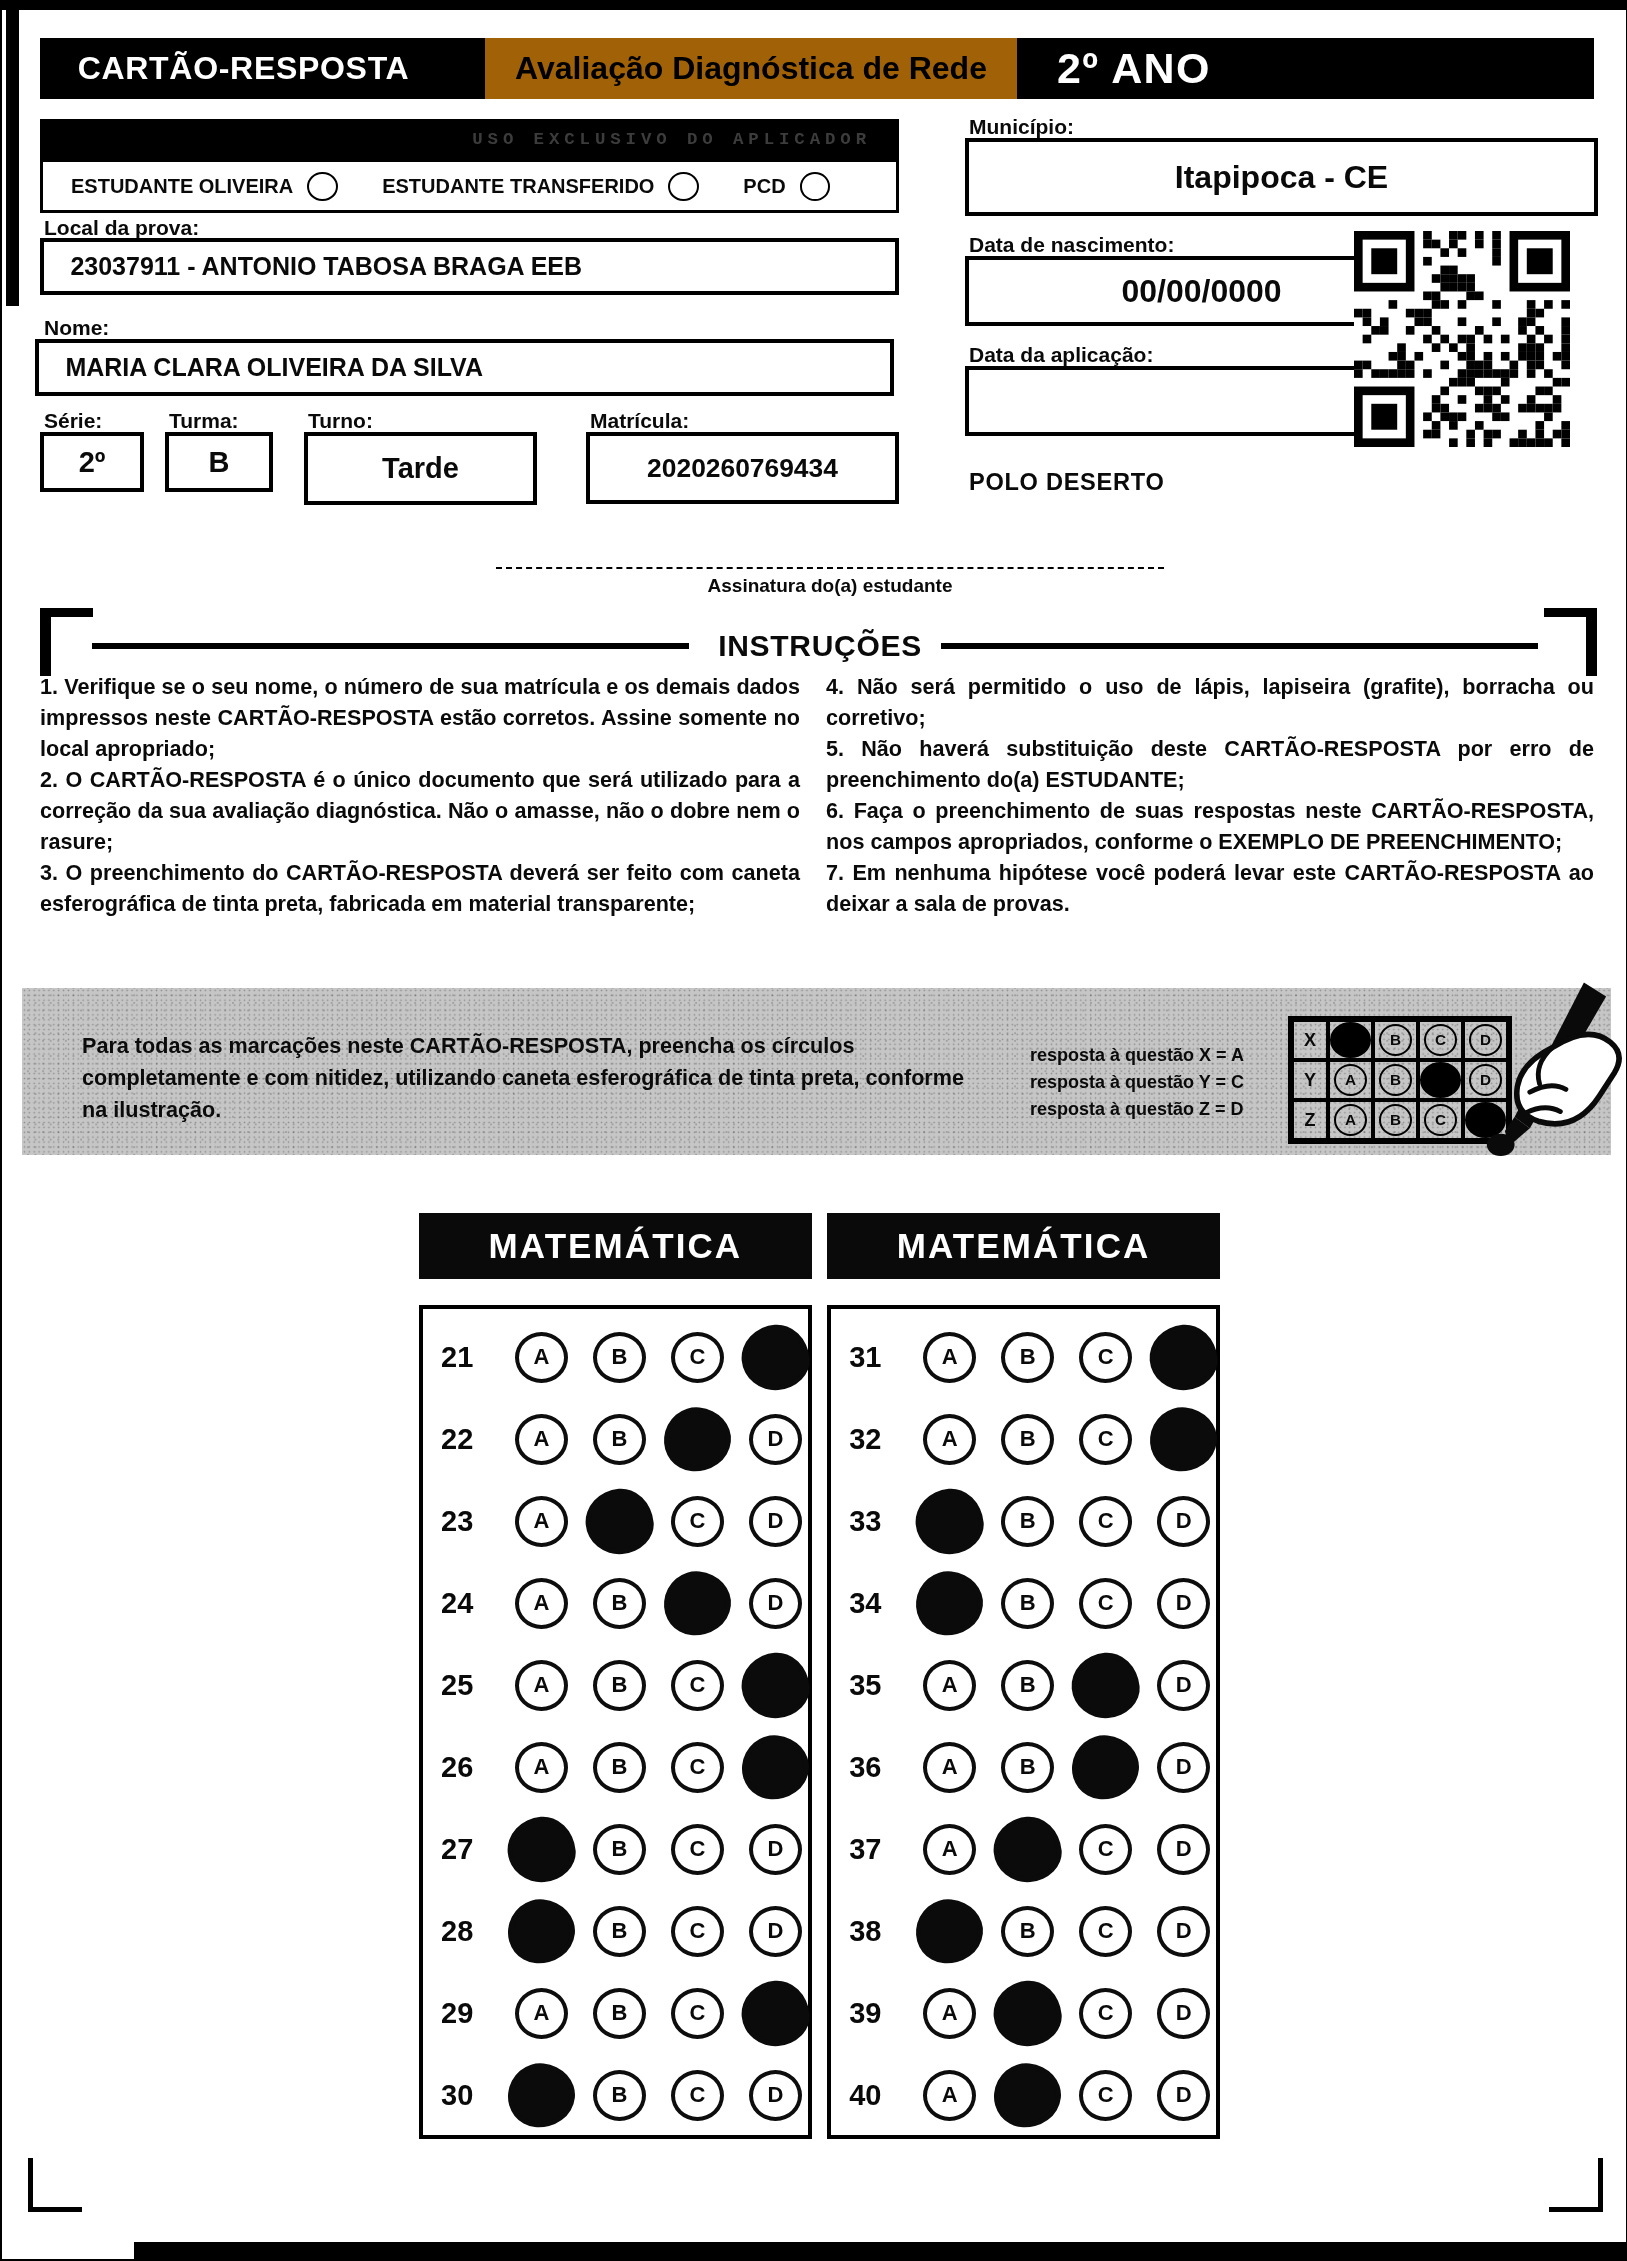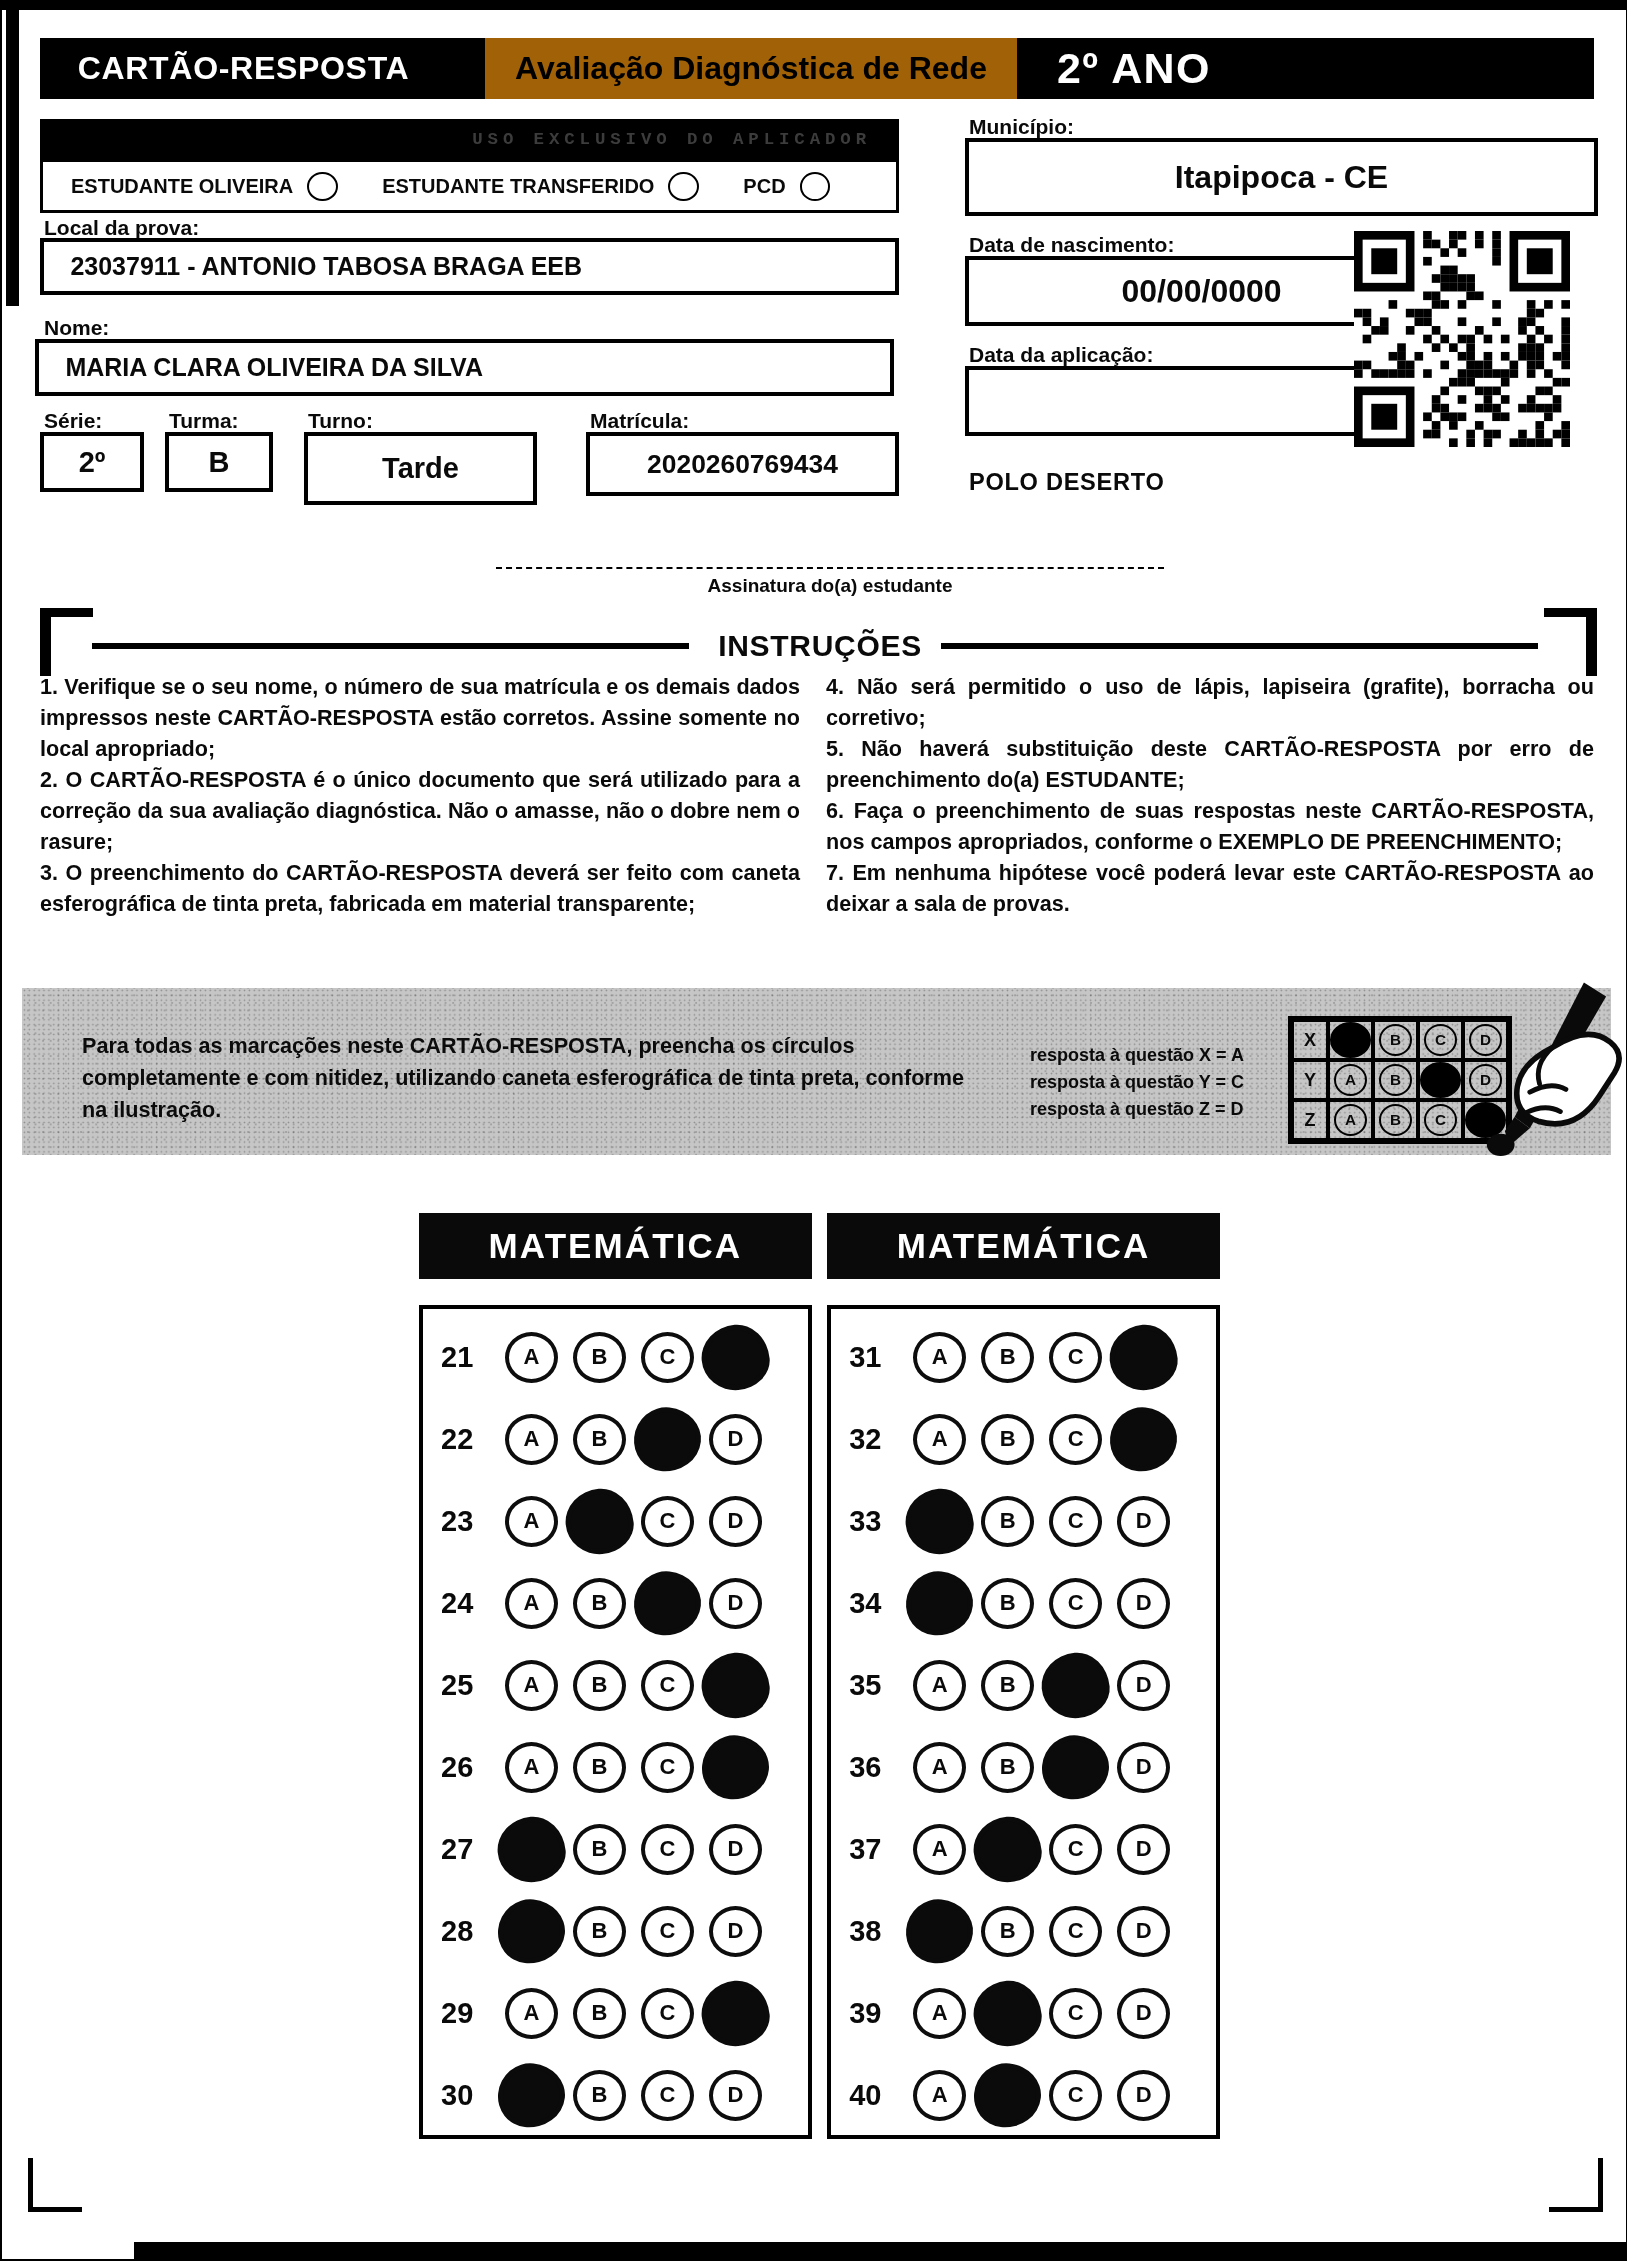--- a/index.html
+++ b/index.html
@@ -71,21 +71,21 @@
   .ex-bub{width:29px;height:28px;border:2.8px solid #000;border-radius:50%;display:flex;align-items:center;
           justify-content:center;font-size:15.3px;font-weight:bold;background:transparent;}
   .ex-bub.filled{width:38px;height:32px;background:#000;border-color:#000;color:transparent;border-radius:50%;}
 
   
   #answers-wrap{left:417px;top:1211px;width:801px;display:flex;gap:15.3px;}
   .ans-col{width:393px;display:flex;flex-direction:column;}
   .ans-head{height:66px;background:#0a0a0a;color:#fff;display:flex;align-items:center;justify-content:center;
             font-size:35px;font-weight:bold;letter-spacing:2.1px;}
   .ans-box{margin-top:26.4px;height:834px;border:4.9px solid #000;box-sizing:border-box;padding-top:7px;}
-  .q-row{display:flex;align-items:center;height:82px;padding-left:18px;gap:15px;}
+  .q-row{display:flex;align-items:center;height:82px;padding-left:18px;gap:25px;}
   .q-num{width:49px;text-align:left;font-size:29px;font-weight:bold;}
   .bubble{width:45px;height:43px;border:4.2px solid #0d0d0d;border-radius:50%;display:flex;flex:0 0 auto;
           align-items:center;justify-content:center;font-size:22px;font-weight:bold;background:#fff;}
   .bubble.filled{background:#0b0b0b;border-color:#0b0b0b;color:transparent;
                  transform:scale(1.28) rotate(-5deg);border-radius:53% 47% 50% 50%/50% 56% 44% 50%;}
   .q-row:nth-child(even) .bubble.filled{transform:scale(1.26) rotate(6deg);
                  border-radius:48% 52% 55% 45%/52% 48% 52% 48%;}
 
   
   #qr{left:1352px;top:229px;width:216px;height:216px;}
@@ -139,21 +139,21 @@
   </div>
   <div class="abs field-label" style="left:167px;top:407px;">Turma:</div>
   <div class="abs field-box center" style="left:163px;top:430px;width:108px;height:60px;font-size:29px;">
     <span>B</span>
   </div>
   <div class="abs field-label" style="left:306px;top:407px;">Turno:</div>
   <div class="abs field-box center" style="left:302px;top:430px;width:233px;height:73px;font-size:29px;">
     <span>Tarde</span>
   </div>
   <div class="abs field-label" style="left:588px;top:407px;">Matrícula:</div>
-  <div class="abs field-box center" style="left:584px;top:430px;width:313px;height:64px;font-size:26.4px;">
+  <div class="abs field-box center" style="left:584px;top:430px;width:313px;height:72px;font-size:26.4px;">
     <span>2020260769434</span>
   </div>
 
   <div class="abs field-label" style="left:967px;top:113px;">Município:</div>
   <div class="abs field-box center" style="left:963px;top:136px;width:633px;height:78px;font-size:32px;">
     <span>Itapipoca - CE</span>
   </div>
 
   <div class="abs field-label" style="left:967px;top:231px;">Data de nascimento:</div>
   <div class="abs field-box center" style="left:963px;top:254px;width:473px;height:70px;font-size:32px;">

